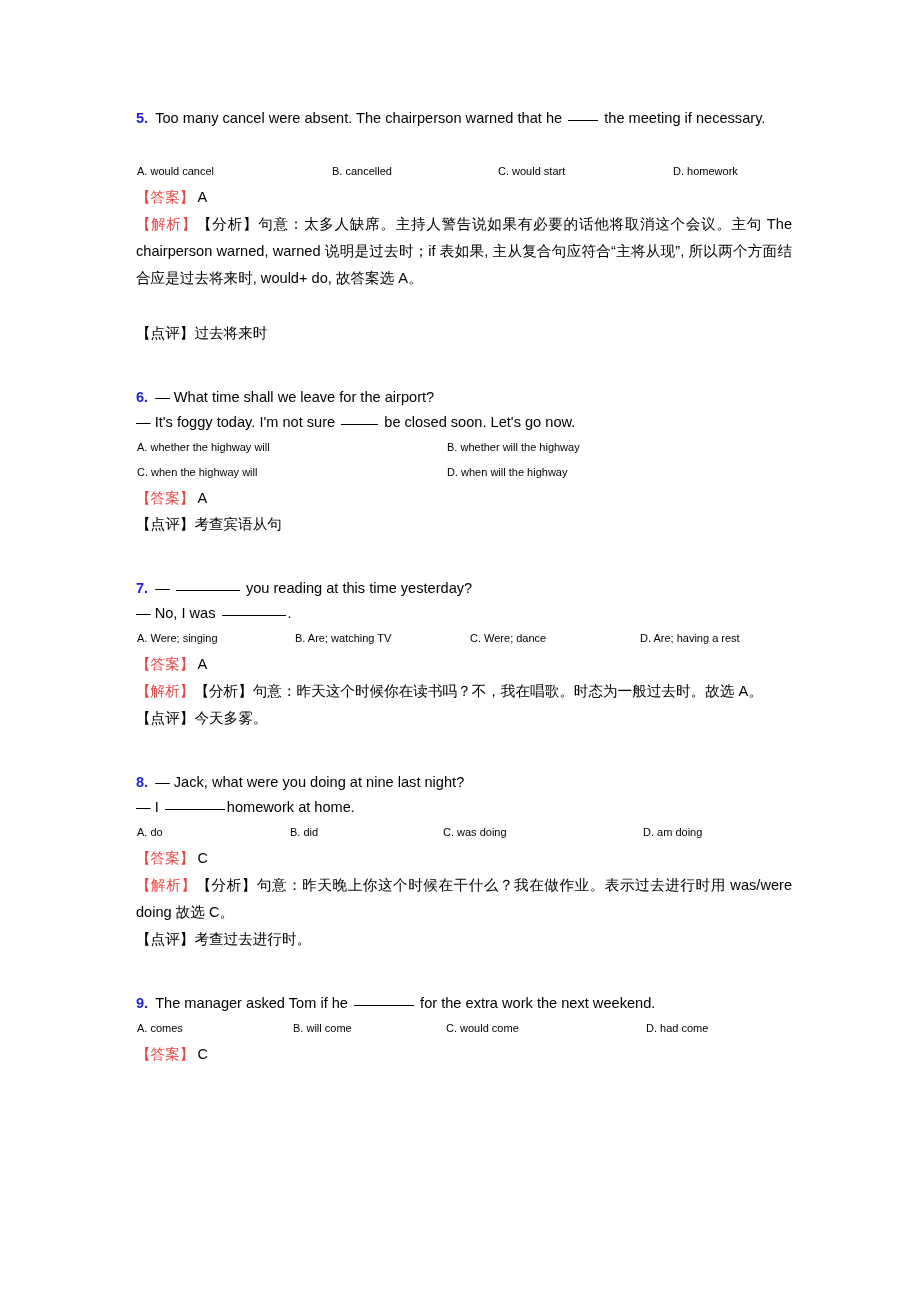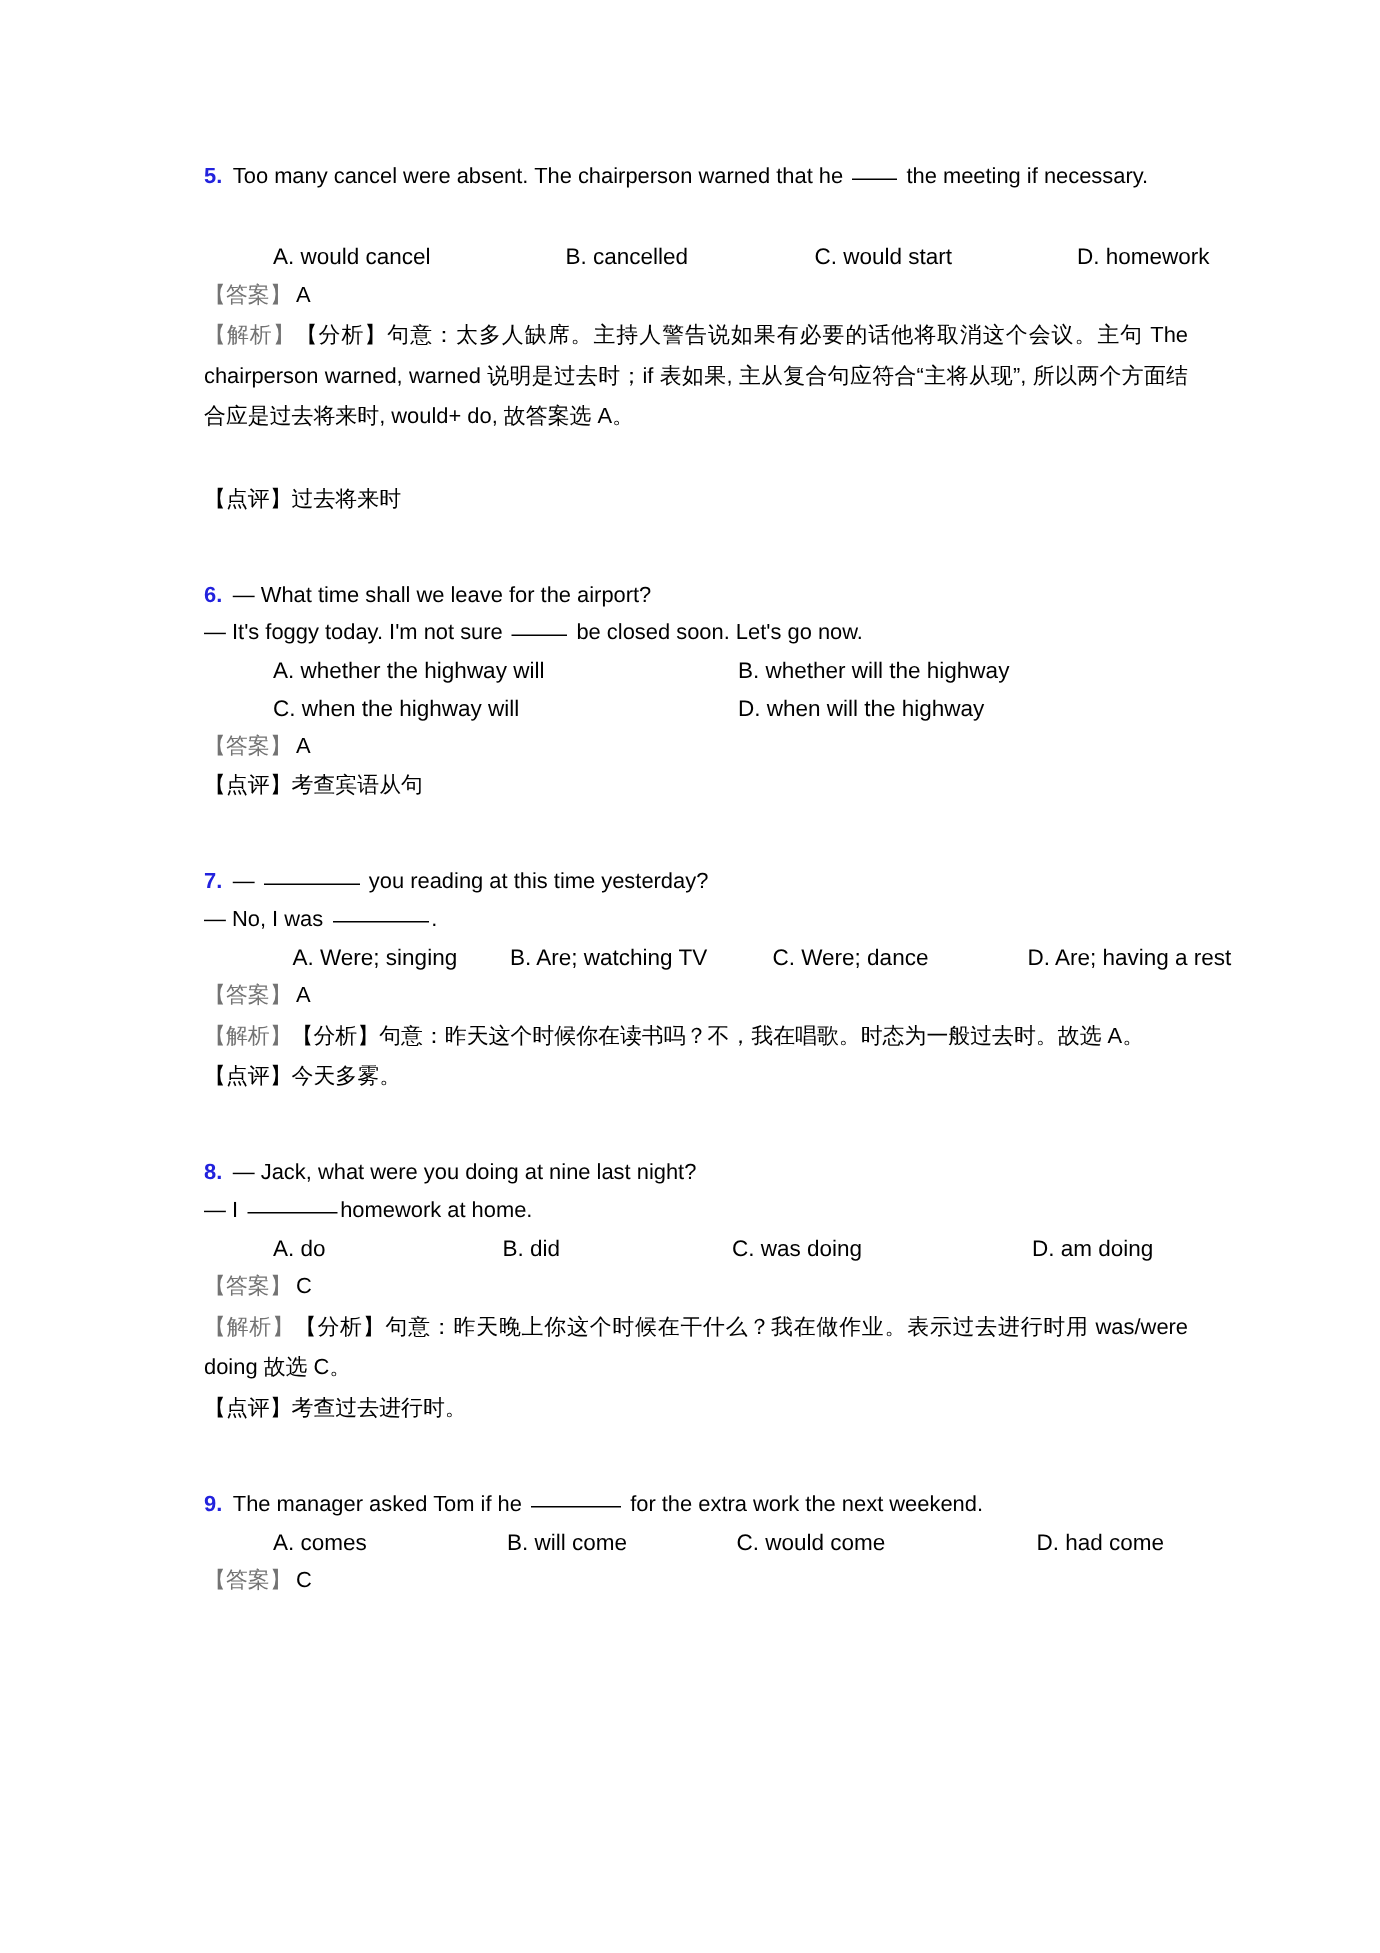--- a/index.html
+++ b/index.html
@@ -49,35 +49,34 @@
   }
   .blank.b4 { width: 30px; }
   .blank.b5 { width: 37px; }
   .blank.b7 { width: 64px; }
   .blank.b8 { width: 60px; }
 
   
   .opts {
     position: relative;
     height: 25px;
-    font-size: 15px;
+    font-size: 11px;
     line-height: 25px;
-    margin-left: 45px;
   }
   .opts.two-line { height: 50px; }
   .opt {
     position: absolute;
     top: 0;
     white-space: nowrap;
   }
   .opt.row2 { top: 25px; }
 
   
   .marker {
-    color: #737373;
+    color: #ef4444;
     font-family: "DejaVu Sans", "Liberation Sans", sans-serif;
     font-weight: 500;
   }
   .cn {
     font-family: Liberation Sans, sans-serif;
   }
   .ansline {
     font-size: 14.6px;
     line-height: 25px;
   }
@@ -146,21 +145,21 @@
     </div>
 
     <div class="gap-lg"></div>
 
     <div class="qblock">
       <div class="stem"><span class="qnum">7.</span><span class="qnum-gap"></span><span>— </span><span class="blank b7"></span><span> you reading at this time yesterday?</span></div>
 
       <div class="stem"><span>— No, I was </span><span class="blank b7"></span><span>.</span></div>
 
       <div class="opts">
-        <span class="opt" style="left:14px">A. Were; singing</span>
+        <span class="opt" style="left:1px">A. Were; singing</span>
         <span class="opt" style="left:159px">B. Are; watching TV</span>
         <span class="opt" style="left:334px">C. Were; dance</span>
         <span class="opt" style="left:504px">D. Are; having a rest</span>
       </div>
 
       <div class="ansline"><span class="marker">【答案】</span><span class="letter">A</span></div>
 
       <div class="explain"><span class="marker">【解析】</span><span class="cn">【分析】</span><span class="cn">句意：昨天这个时候你在读书吗？不，我在唱歌。时态为一般过去时。故选 A。</span></div>
 
       <div class="comment"><span class="cn">【点评】</span><span class="cn">今天多雾。</span></div>

